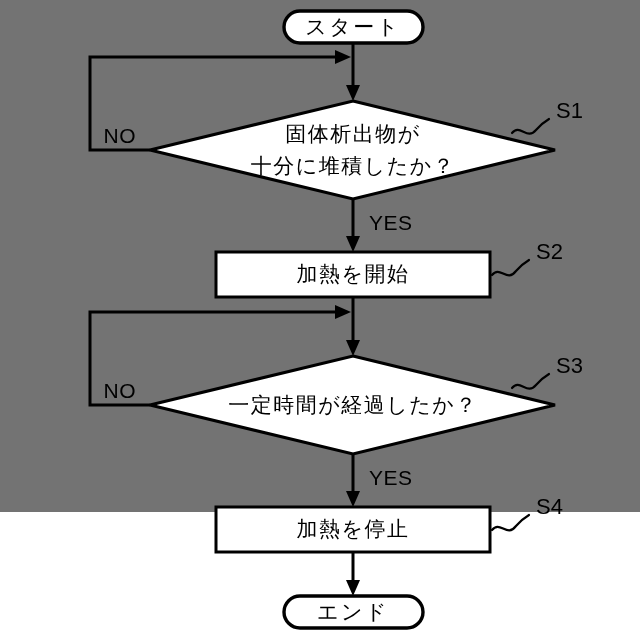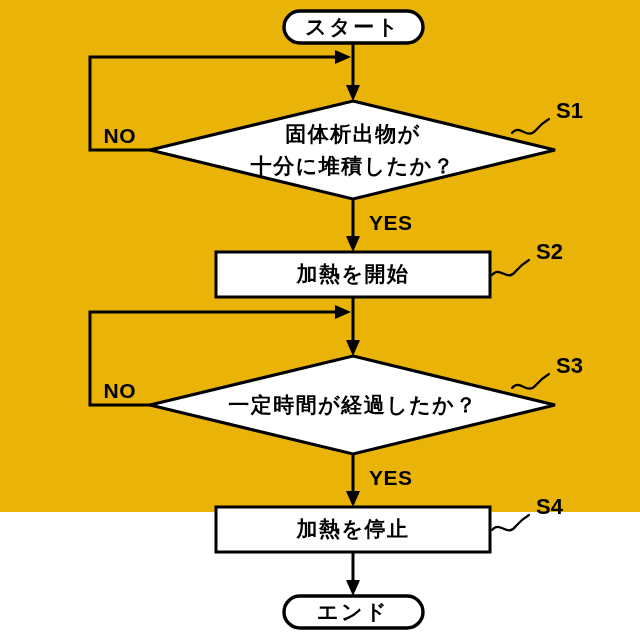--- a/index.html
+++ b/index.html
@@ -10,22 +10,21 @@
   body {
     width: 640px;
     height: 640px;
     font-family: "Liberation Sans", "DejaVu Sans", sans-serif;
     overflow: hidden;
   }
   #flowchart-root {
     position: relative;
     width: 640px;
     height: 512px;
-    background: #eab308;
-    font-weight: bold;
+    background: #737373;
   }
   svg#flow-svg {
     position: absolute;
     left: 0;
     top: 0;
     width: 640px;
     height: 640px;
     display: block;
   }
   .shape-stroke {

